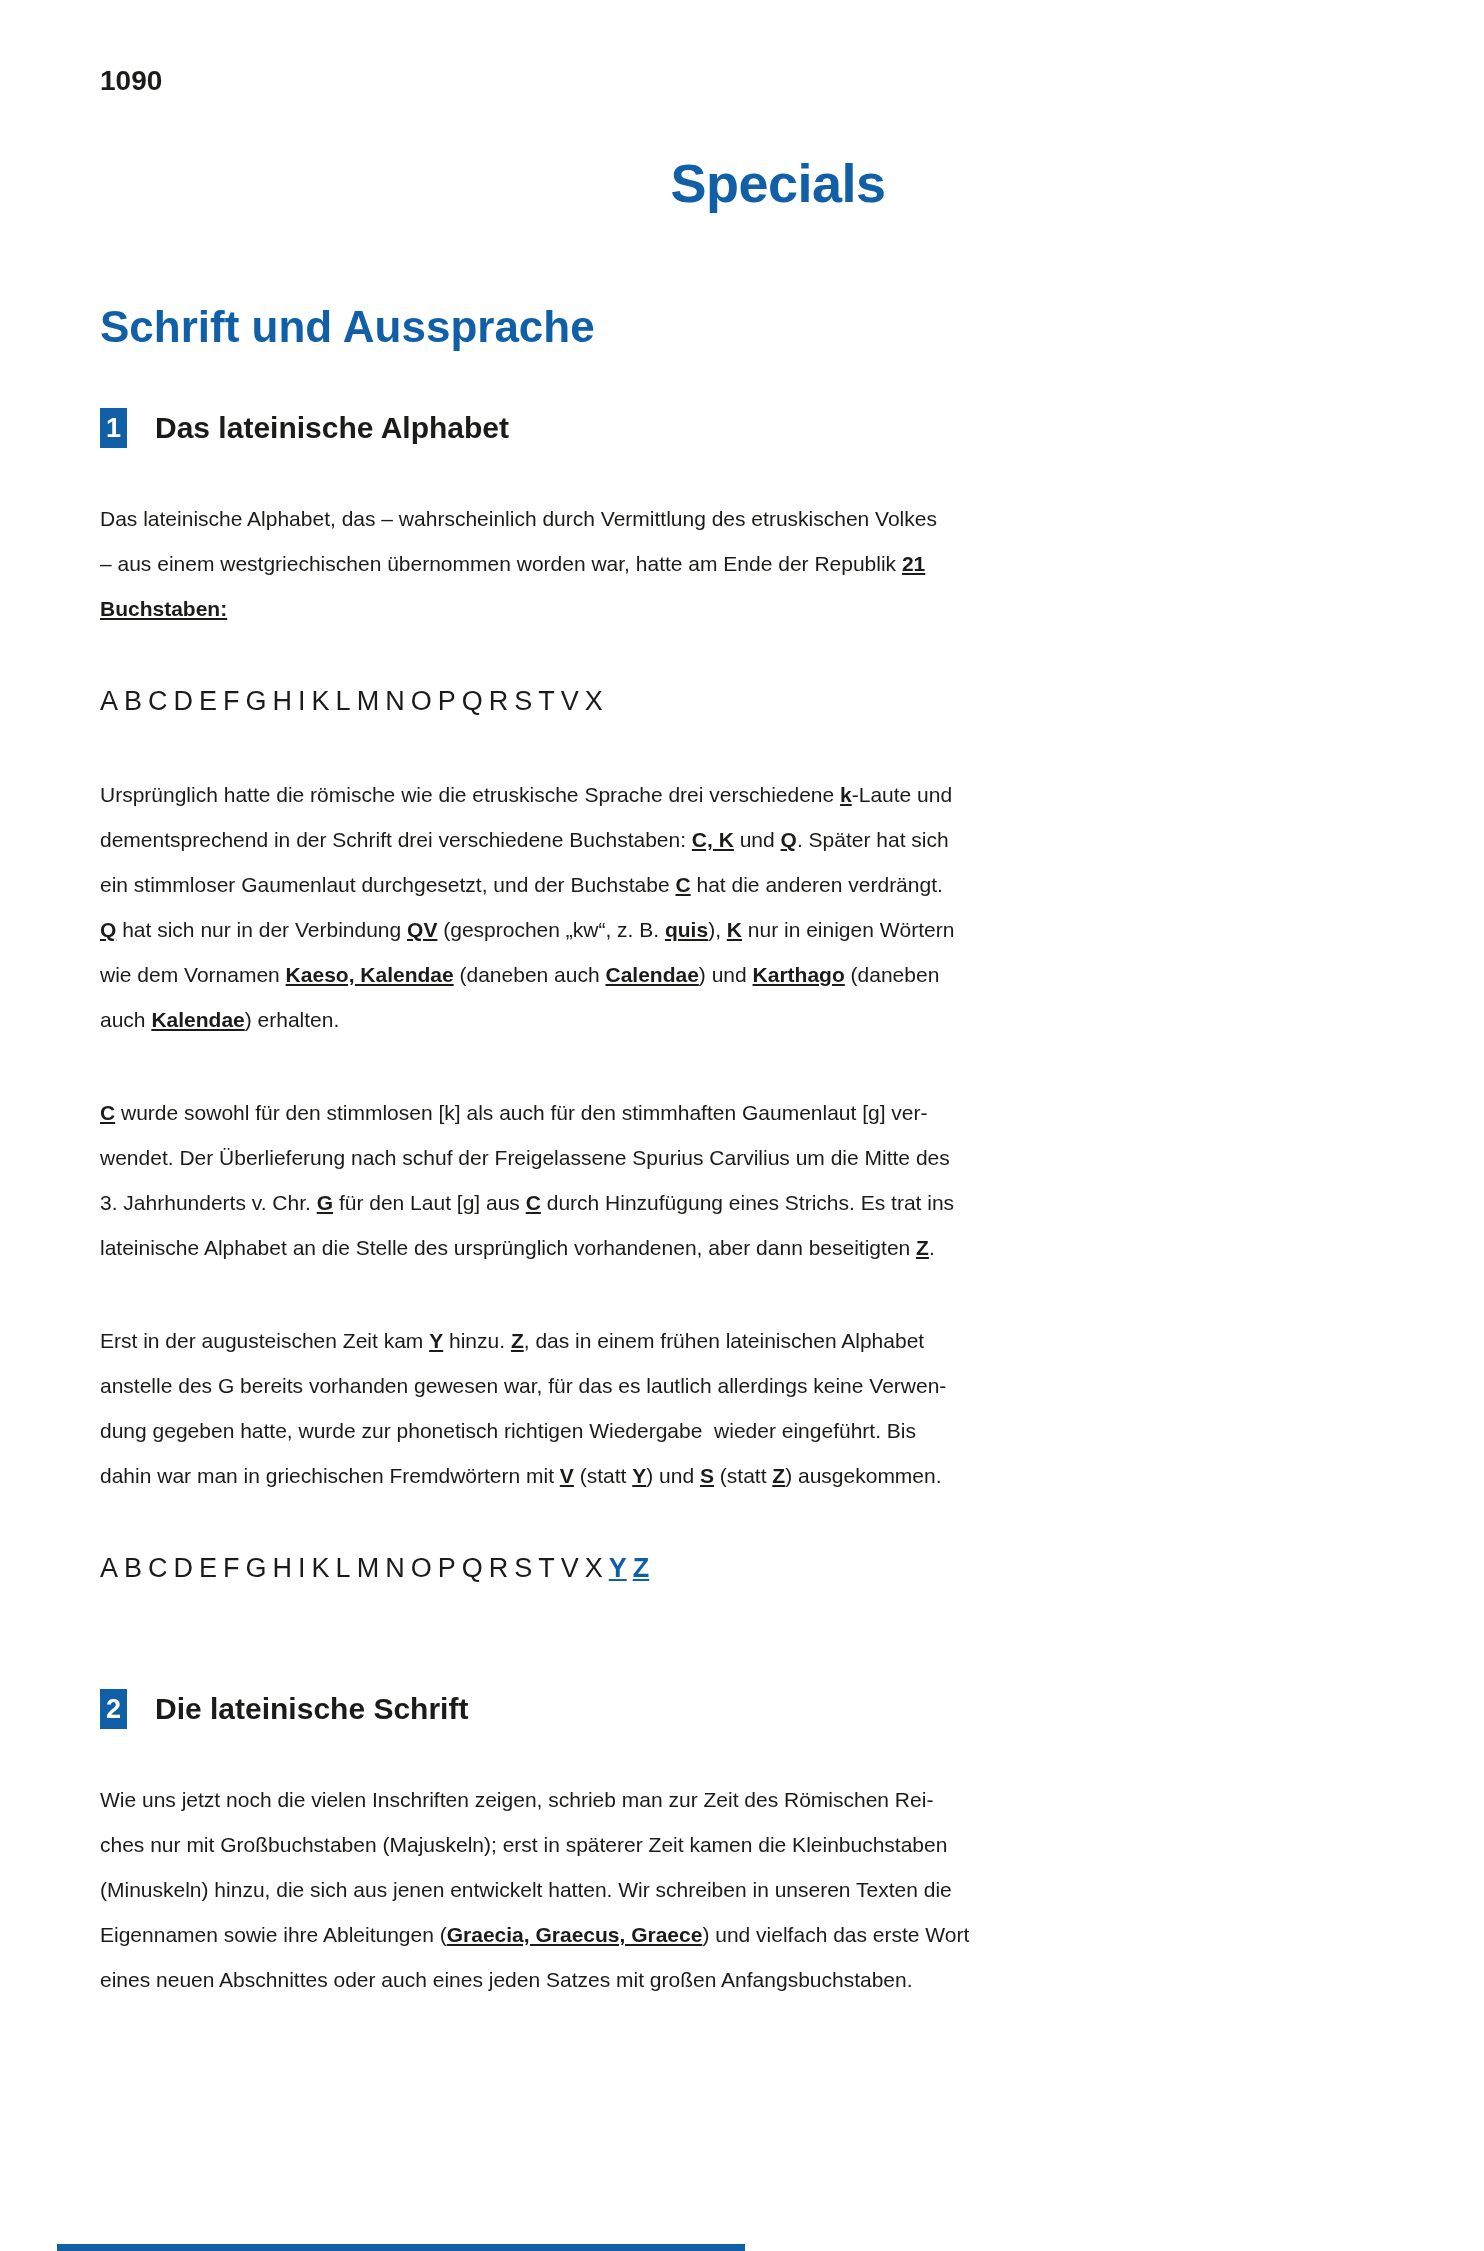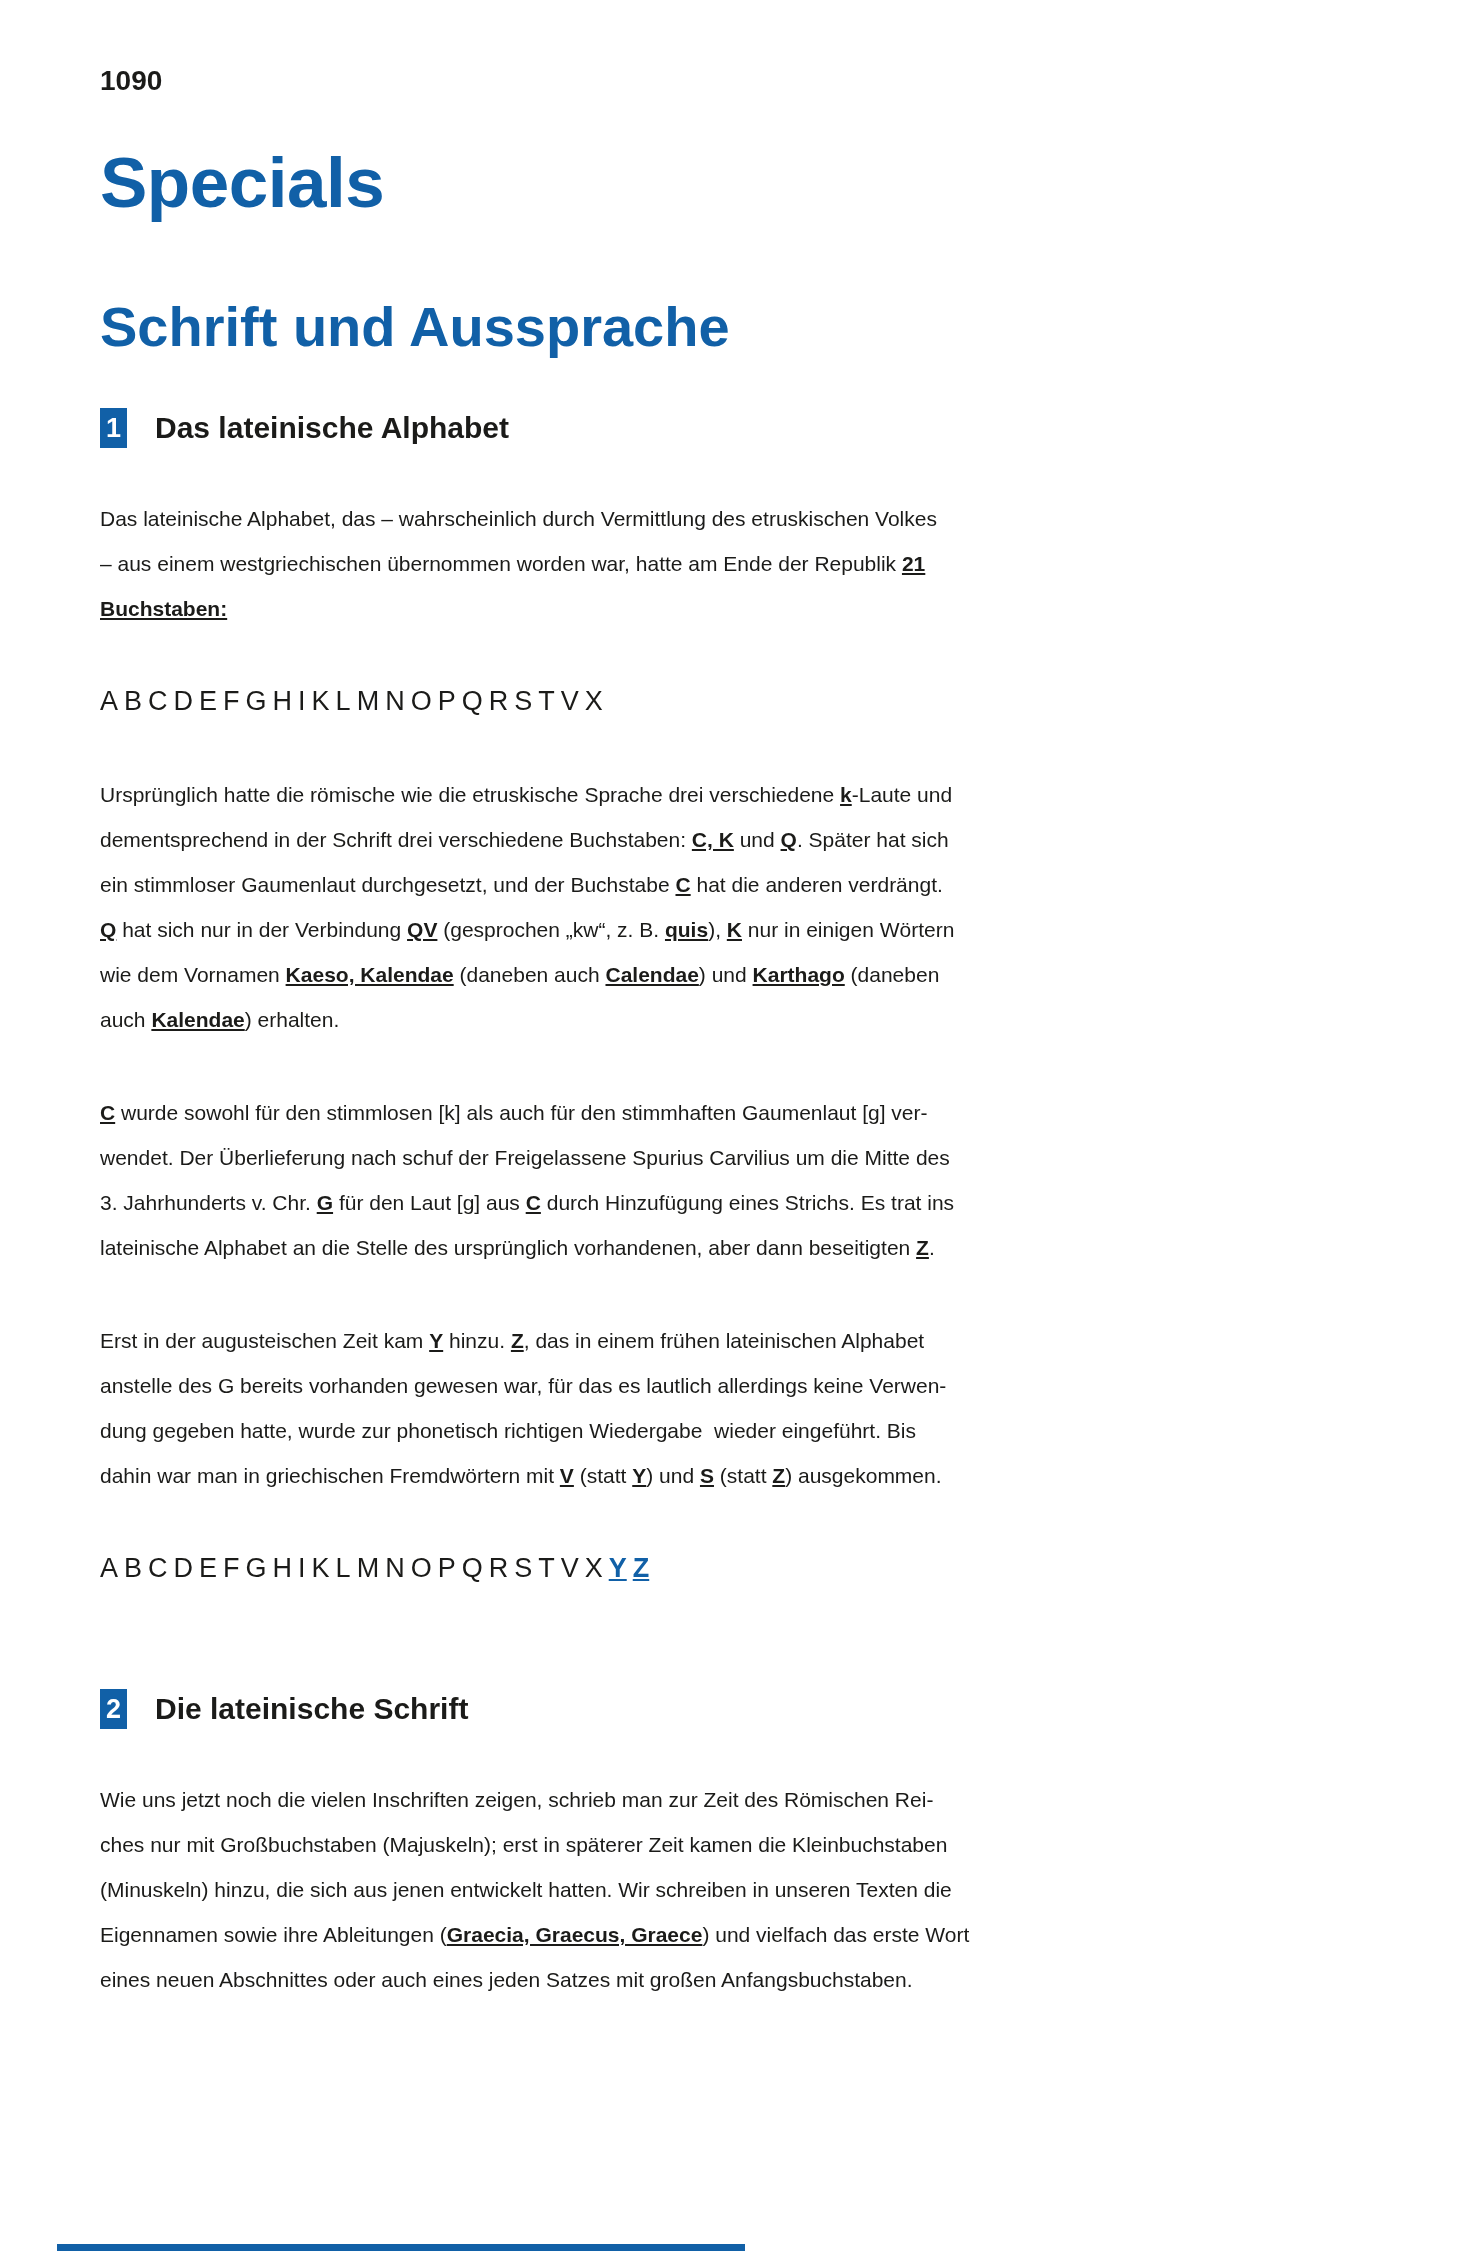--- a/index.html
+++ b/index.html
@@ -6,25 +6,25 @@
   html,body { margin:0; padding:0; background:#ffffff; }
   .page {
     position:relative; width:1484px; height:2251px; box-sizing:border-box;
     background:#ffffff; overflow:hidden;
     padding:64px 28px 0 100px;
     font-family:"Liberation Sans","DejaVu Sans",sans-serif;
     color:var(--ink);
   }
   .page-number { font-size:28px; font-weight:600; line-height:34px; }
   .main-title {
-    margin:56px 0 0; font-size:71px; line-height:58px;
-    font-weight:700; color:var(--accent); letter-spacing:-0.5px;
+    margin:56px 0 0; font-size:54px; line-height:58px;
+    font-weight:700; color:var(--accent); letter-spacing:-0.5px;text-align:center;
   }
   .chapter-title {
-    margin:91px 0 57px; font-size:56px; line-height:48px;
+    margin:91px 0 57px; font-size:44px; line-height:48px;
     font-weight:700; color:var(--accent);
   }
   .section + .section { padding-top:50px; }
   .section-header { display:flex; align-items:center; gap:28px; margin:0 0 48px; }
   .section-badge {
     width:27px; height:40px; background:var(--accent); color:#ffffff;
     display:flex; align-items:center; justify-content:center;
     font-size:27px; font-weight:700; flex:0 0 auto;
   }
   .section-title { font-size:30px; font-weight:700; line-height:40px; }

